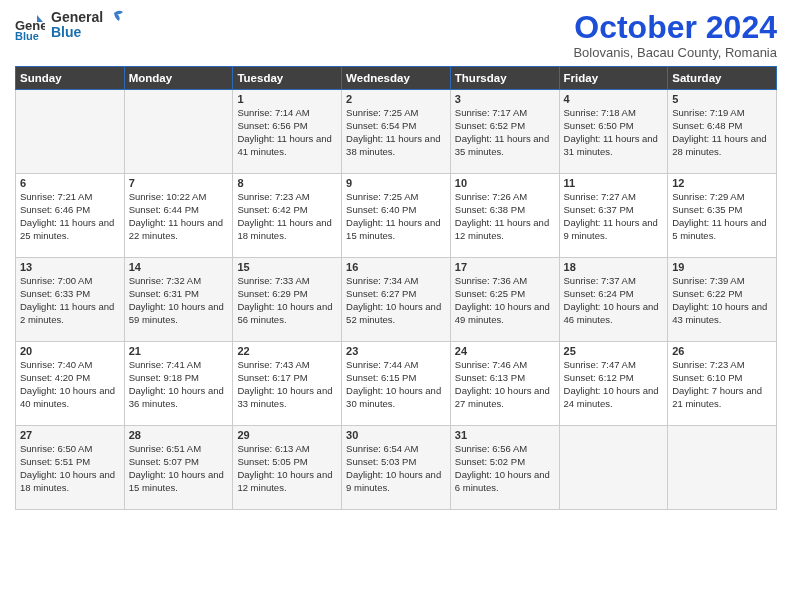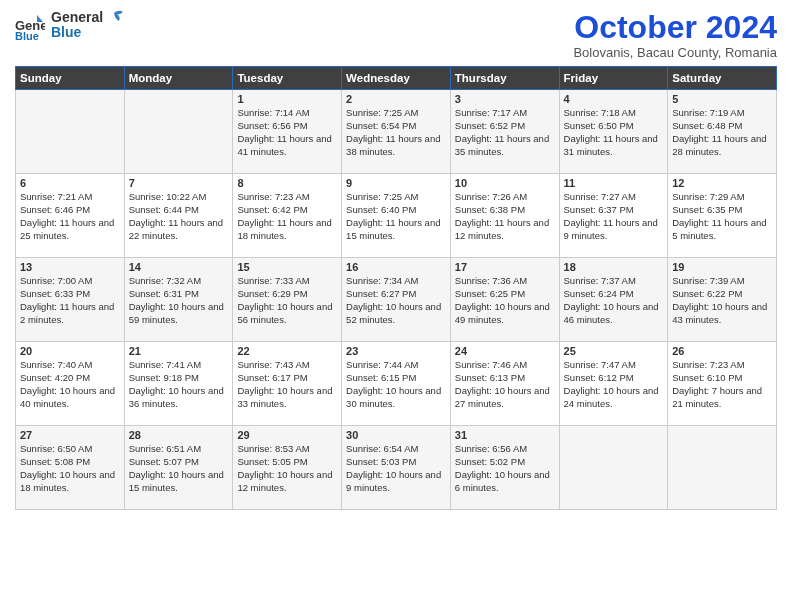--- a/index.html
+++ b/index.html
@@ -229,29 +229,29 @@
             <div class="day-info"><span>Sunrise: 7:47 AM</span><br><span>Sunset: 6:12 PM</span><br><span>Daylight: 10 hours and 24 minutes.</span></div>
           </td>
           <td>
             <span class="day-num">26</span>
             <div class="day-info"><span>Sunrise: 7:23 AM</span><br><span>Sunset: 6:10 PM</span><br><span>Daylight: 7 hours and 21 minutes.</span></div>
           </td>
         </tr>
         <tr>
           <td>
             <span class="day-num">27</span>
-            <div class="day-info"><span>Sunrise: 6:50 AM</span><br><span>Sunset: 5:08 PM</span><br><span>Daylight: 10 hours and 18 minutes.</span></div>
+            <div class="day-info"><span>Sunrise: 6:50 AM</span><br><span>Sunset: 5:51 PM</span><br><span>Daylight: 10 hours and 18 minutes.</span></div>
           </td>
           <td>
             <span class="day-num">28</span>
             <div class="day-info"><span>Sunrise: 6:51 AM</span><br><span>Sunset: 5:07 PM</span><br><span>Daylight: 10 hours and 15 minutes.</span></div>
           </td>
           <td>
             <span class="day-num">29</span>
-            <div class="day-info"><span>Sunrise: 8:53 AM</span><br><span>Sunset: 5:05 PM</span><br><span>Daylight: 10 hours and 12 minutes.</span></div>
+            <div class="day-info"><span>Sunrise: 6:13 AM</span><br><span>Sunset: 5:05 PM</span><br><span>Daylight: 10 hours and 12 minutes.</span></div>
           </td>
           <td>
             <span class="day-num">30</span>
             <div class="day-info"><span>Sunrise: 6:54 AM</span><br><span>Sunset: 5:03 PM</span><br><span>Daylight: 10 hours and 9 minutes.</span></div>
           </td>
           <td>
             <span class="day-num">31</span>
             <div class="day-info"><span>Sunrise: 6:56 AM</span><br><span>Sunset: 5:02 PM</span><br><span>Daylight: 10 hours and 6 minutes.</span></div>
           </td>
           <td></td>

